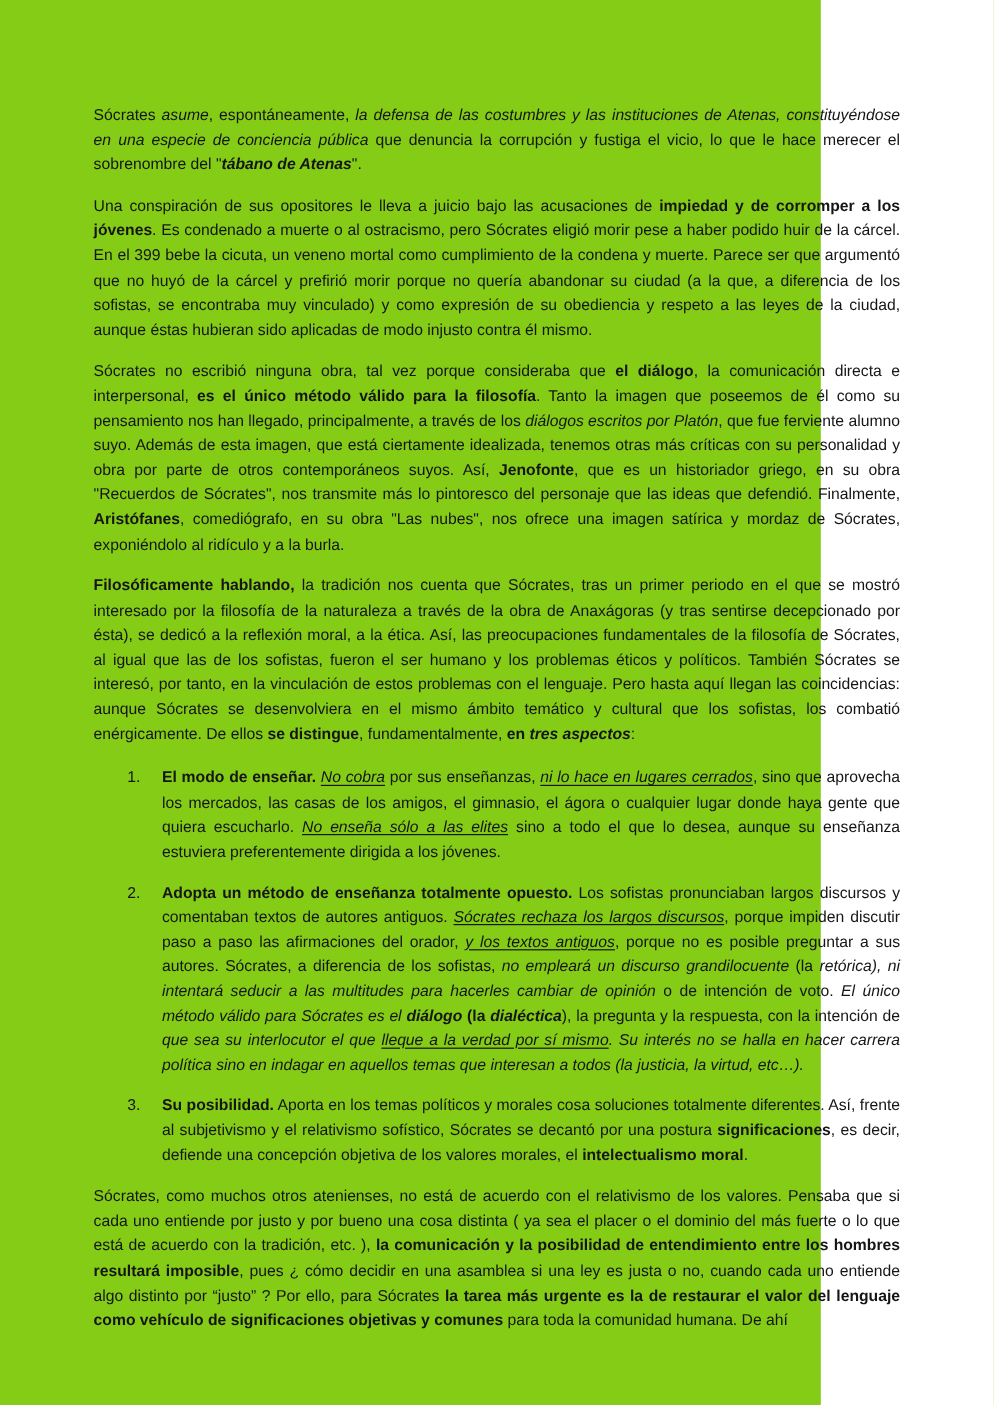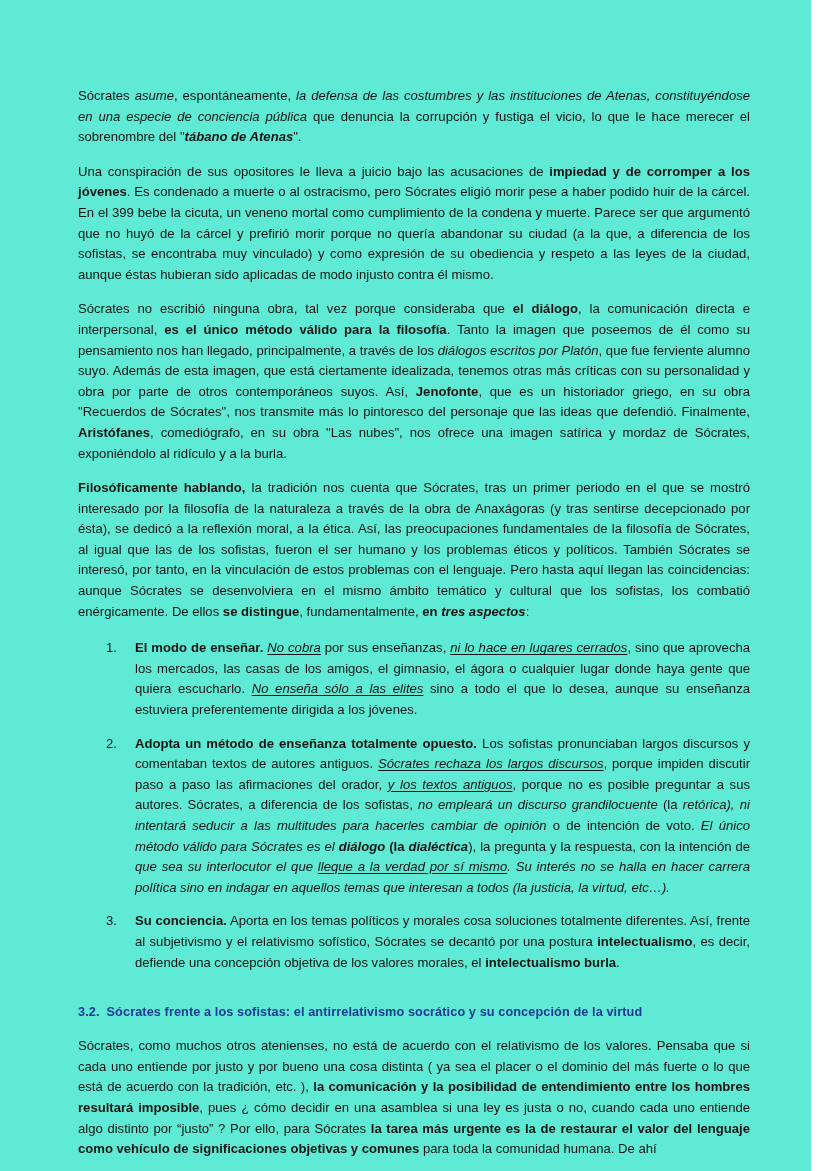--- a/index.html
+++ b/index.html
@@ -11,24 +11,24 @@
   body {
     width: 828px;
     height: 1171px;
     overflow: hidden;
     font-family: "Liberation Sans", sans-serif;
     color: #151515;
     -webkit-font-smoothing: antialiased;
   }
   .page {
     box-sizing: border-box;
-    width: 811px;
+    width: 684px;
     height: 1171px;
     padding: 86px 78px 56px 78px;
-    background: #5eead4;
+    background: #84cc16;
     position: relative;
   }
   .doc-body {
     width: 672px;
   }
   p.para {
     margin: 0 0 14px 0;
     font-size: 13.1px;
     line-height: 20.6px;
     text-align: justify;
@@ -107,27 +107,24 @@
 
       <li>
         <span class="num">1.</span><b>El modo de enseñar.</b><span> </span><u class="ul">No cobra</u><span> por sus enseñanzas, </span><u class="ul">ni lo hace en lugares cerrados</u><span>, sino que aprovecha los mercados, las casas de los amigos, el gimnasio, el ágora o cualquier lugar donde haya gente que quiera escucharlo. </span><u class="ul">No enseña sólo a las elites</u><span> sino a todo el que lo desea, aunque su enseñanza estuviera preferentemente dirigida a los jóvenes.</span>
       </li>
 
       <li>
         <span class="num">2.</span><b>Adopta un método de enseñanza totalmente opuesto.</b><span> Los sofistas pronunciaban largos discursos y comentaban textos de autores antiguos. </span><u class="ul">Sócrates rechaza los largos discursos</u><span>, porque impiden discutir paso a paso las afirmaciones del orador, </span><u class="ul">y los textos antiguos</u><span>, porque no es posible preguntar a sus autores. Sócrates, a diferencia de los sofistas, </span><i>no empleará un discurso grandilocuente</i><span> (la </span><i>retórica), ni intentará seducir a las multitudes para hacerles cambiar de opinión</i><span> o de intención de voto. </span><i>El único método válido para Sócrates es el </i><b><i>diálogo</i></b><b> (la </b><b><i>dialéctica</i></b><span>), la pregunta y la respuesta, con la intención de </span><i>que sea su interlocutor el que </i><i><u class="ul">lleque a la verdad por sí mismo</u></i><i>. Su interés no se halla en hacer carrera política sino en indagar en aquellos temas que interesan a todos (la justicia, la virtud, etc…).</i><span></span>
       </li>
 
       <li>
-        <span class="num">3.</span><b> Su conciencia.</b><span> Aporta en los temas políticos y morales cosa soluciones totalmente diferentes. Así, frente al subjetivismo y el relativismo sofístico, Sócrates se decantó por una postura </span><b>intelectualismo</b><span>, es decir, defiende una concepción objetiva de los valores morales, el </span><b>intelectualismo burla</b><span>.</span>
+        <span class="num">3.</span><b> Su posibilidad.</b><span> Aporta en los temas políticos y morales cosa soluciones totalmente diferentes. Así, frente al subjetivismo y el relativismo sofístico, Sócrates se decantó por una postura </span><b>significaciones</b><span>, es decir, defiende una concepción objetiva de los valores morales, el </span><b>intelectualismo moral</b><span>.</span>
       </li>
 
     </ol>
 
-    <h2 class="section-heading">
-      <span class="sec-num">3.2.</span><span>Sócrates frente a los sofistas: el antirrelativismo socrático y su concepción de la virtud</span>
-    </h2>
 
     <p class="para">
       <span>Sócrates, como muchos otros atenienses, no está de acuerdo con el relativismo de los valores. Pensaba que si cada uno entiende por justo y por bueno una cosa distinta ( ya sea el placer o el dominio del más fuerte o lo que está de acuerdo con la tradición, etc. ), </span><b>la comunicación y la posibilidad de entendimiento entre los hombres resultará imposible</b><span>, pues ¿ cómo decidir en una asamblea si una ley es justa o no, cuando cada uno entiende algo distinto por “justo” ? Por ello, para Sócrates </span><b>la tarea más urgente es la de restaurar el valor del lenguaje como vehículo de significaciones objetivas y comunes</b><span> para toda la comunidad humana. De ahí</span>
     </p>
 
   </div>
 </div>
 
 </body></html>

